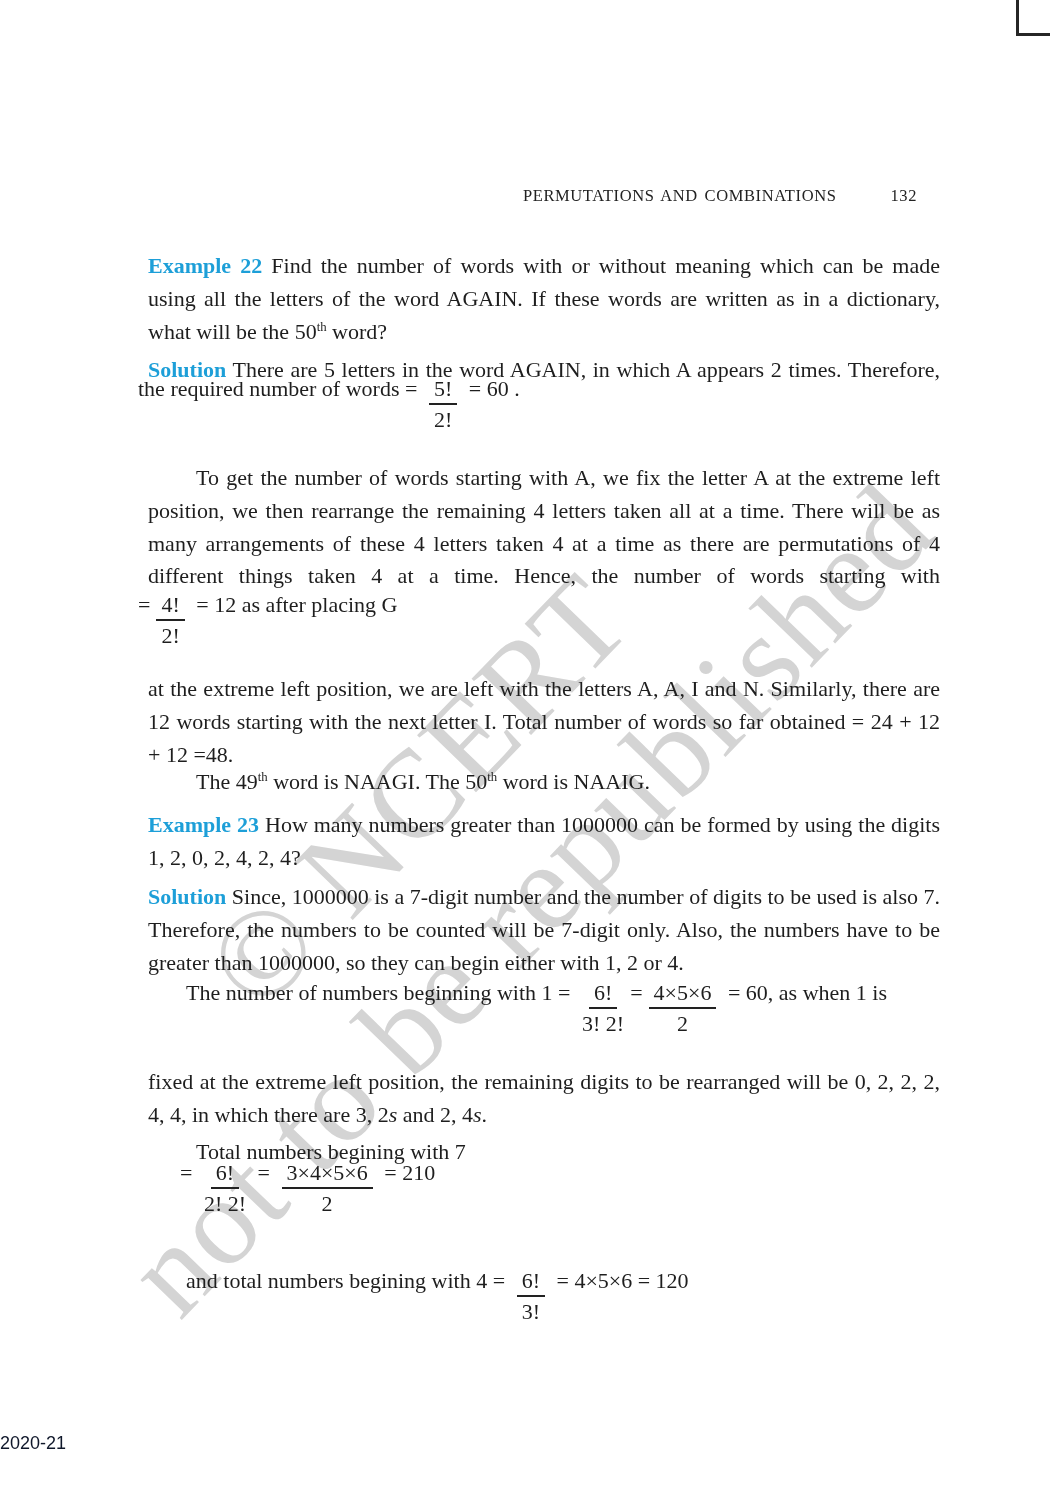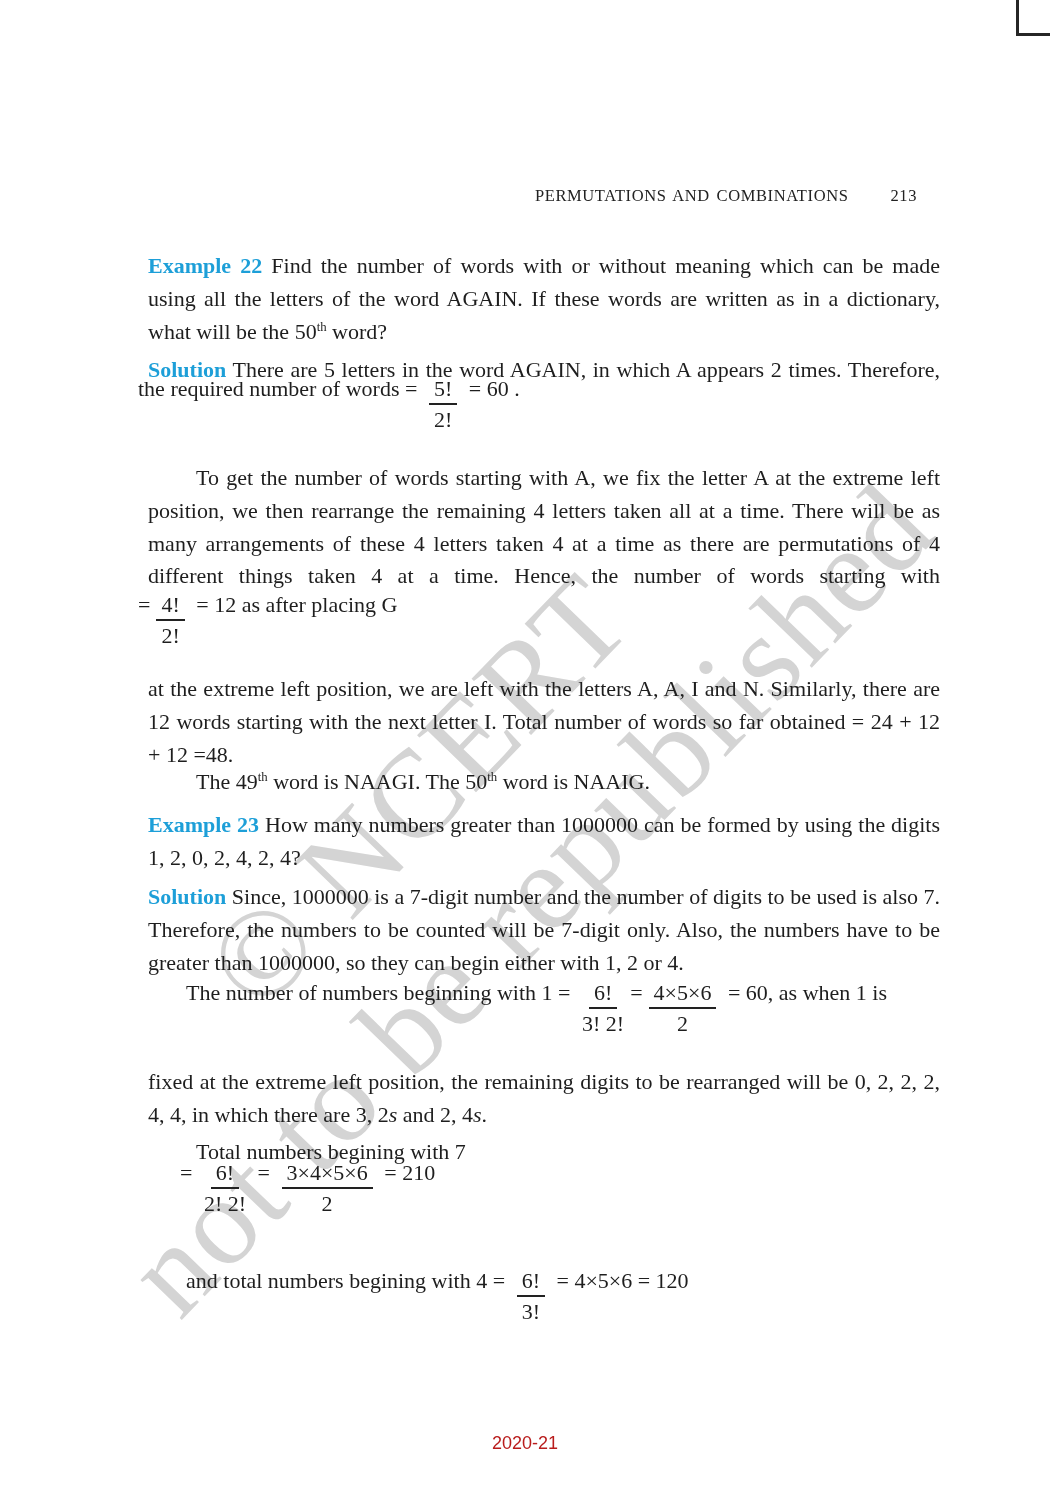--- a/index.html
+++ b/index.html
@@ -26,21 +26,21 @@
     font-size:125px;line-height:1.24;
     letter-spacing:2px;white-space:nowrap;
     z-index:0;user-select:none;
   }
   
   .crop-v{position:absolute;left:1016px;top:0;width:3px;height:34px;background:#262626;z-index:2;}
   .crop-h{position:absolute;left:1016px;top:33px;width:34px;height:3px;background:#262626;z-index:2;}
   
   .header{
     position:absolute;top:186px;left:0;right:133px;
-    display:flex;justify-content:flex-end;align-items:baseline;gap:42px;
+    display:flex;justify-content:flex-end;align-items:baseline;gap:54px;
     font-size:16.5px;letter-spacing:0.6px;word-spacing:2px;color:#222;
     z-index:1;
   }
   
   .para{
     position:absolute;left:138px;width:792px;
     font-size:22px;line-height:32.8px;
     text-align:justify;z-index:1;margin:10px;
   }
   .noj{text-align:left;}
@@ -59,41 +59,41 @@
   .eqline.ind2{padding-left:42px;width:750px;}
   .frac{
     display:inline-flex;flex-direction:column;align-items:center;
     vertical-align:middle;margin:0 6px;text-align:center;
   }
   .frac .num{border-bottom:2px solid #222;padding:0 5px 2px 5px;line-height:25px;white-space:pre;}
   .frac .den{padding-top:2px;line-height:25px;white-space:pre;}
   
   .footer{
     position:absolute;top:1433px;left:0;width:1050px;
-    text-align:center;
+    text-align:left;
     font-family:"Liberation Sans", sans-serif;
-    font-size:18px;color:#b91c1c;z-index:1;
+    font-size:18px;color:#0f172a;z-index:1;
   }
 </style>
 </head>
 <body>
 
 <div class="page">
 
   <div class="watermark">
     <div>© NCERT</div>
     <div>not to be republished</div>
   </div>
 
   <div class="crop-v"></div>
   <div class="crop-h"></div>
 
   <div class="header">
     <span>PERMUTATIONS AND COMBINATIONS</span>
-    <span>213</span>
+    <span>132</span>
   </div>
 
   <p class="para" style="top:240px">
     <span class="lbl">Example 22</span><span> Find the number of words with or without meaning which can be made using all the letters of the word AGAIN. If these words are written as in a dictionary, what will be the 50</span><sup class="sup">th</sup><span> word?</span>
   </p>
 
   <p class="para jlast" style="top:344px">
     <span class="lbl">Solution</span><span> There are 5 letters in the word AGAIN, in which A appears 2 times. Therefore,</span>
   </p>
 

